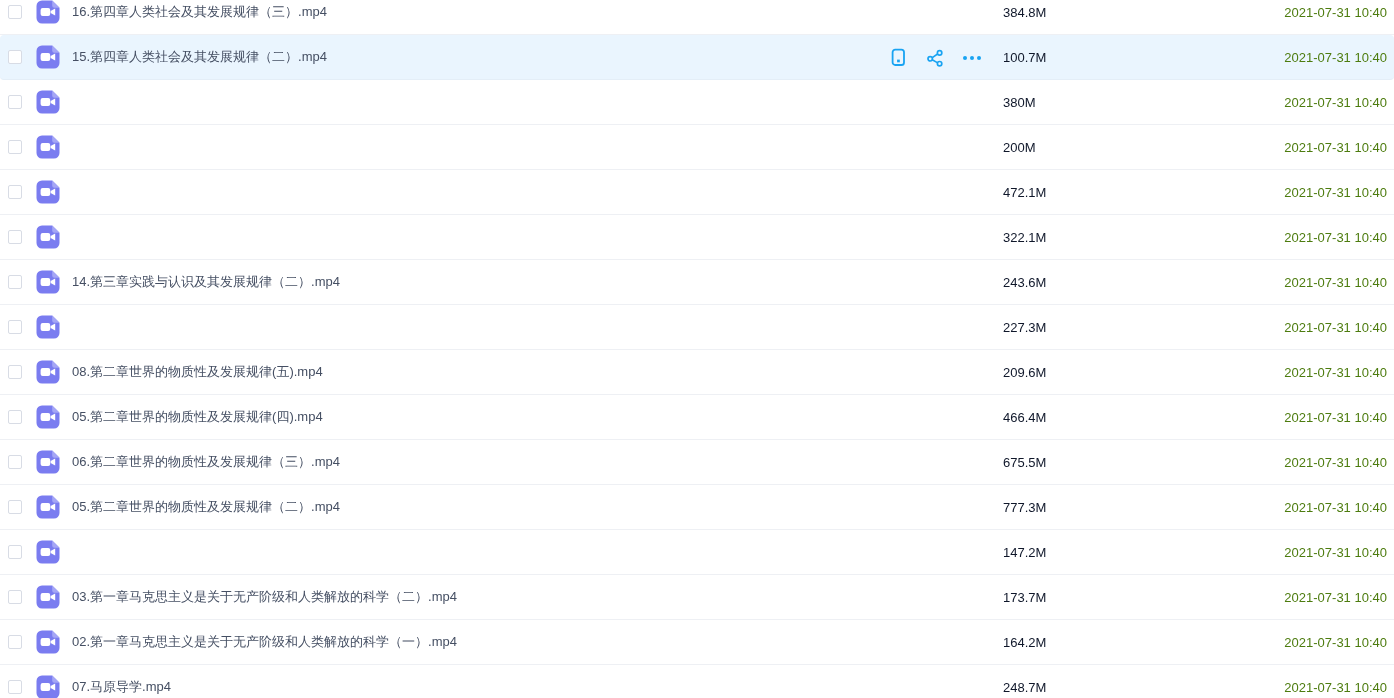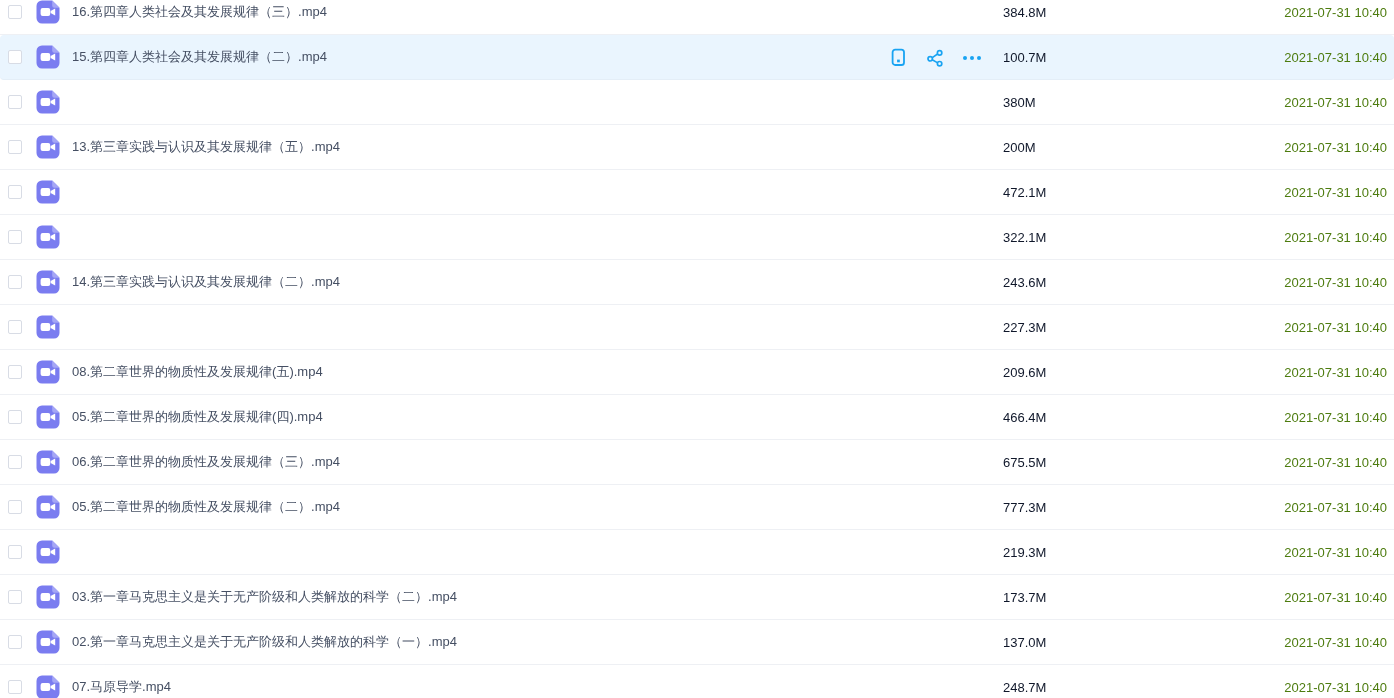--- a/index.html
+++ b/index.html
@@ -154,21 +154,20 @@
   <div class="file-row">
     <div class="checkbox"></div>
 
     <svg class="file-icon" viewBox="0 0 26 26">
       <path d="M7 1.5 H17.2 L24.5 8.8 V19 a5.5 5.5 0 0 1 -5.5 5.5 H7 A5.5 5.5 0 0 1 1.5 19 V7 A5.5 5.5 0 0 1 7 1.5 Z" fill="#7a7cf0"></path>
       <path d="M17.2 1.5 L24.5 8.8 H19.2 a2 2 0 0 1 -2 -2 Z" fill="#a5a6f6"></path>
       <rect x="5.6" y="9" width="9.6" height="8" rx="2" fill="#ffffff"></rect>
       <polygon points="15.6,11.9 20.2,9.4 20.2,16.6 15.6,14.1" fill="#ffffff"></polygon>
     </svg>
 
-    <span class="file-name">13.第三章实践与认识及其发展规律（五）.mp4</span>
 
     <span class="file-size">200M</span>
     <span class="file-date">2021-07-31 10:40</span>
   </div>
 
   <div class="file-row">
     <div class="checkbox"></div>
 
     <svg class="file-icon" viewBox="0 0 26 26">
       <path d="M7 1.5 H17.2 L24.5 8.8 V19 a5.5 5.5 0 0 1 -5.5 5.5 H7 A5.5 5.5 0 0 1 1.5 19 V7 A5.5 5.5 0 0 1 7 1.5 Z" fill="#7a7cf0"></path>
@@ -296,21 +295,21 @@
     <div class="checkbox"></div>
 
     <svg class="file-icon" viewBox="0 0 26 26">
       <path d="M7 1.5 H17.2 L24.5 8.8 V19 a5.5 5.5 0 0 1 -5.5 5.5 H7 A5.5 5.5 0 0 1 1.5 19 V7 A5.5 5.5 0 0 1 7 1.5 Z" fill="#7a7cf0"></path>
       <path d="M17.2 1.5 L24.5 8.8 H19.2 a2 2 0 0 1 -2 -2 Z" fill="#a5a6f6"></path>
       <rect x="5.6" y="9" width="9.6" height="8" rx="2" fill="#ffffff"></rect>
       <polygon points="15.6,11.9 20.2,9.4 20.2,16.6 15.6,14.1" fill="#ffffff"></polygon>
     </svg>
 
 
-    <span class="file-size">219.3M</span>
+    <span class="file-size">147.2M</span>
     <span class="file-date">2021-07-31 10:40</span>
   </div>
 
   <div class="file-row">
     <div class="checkbox"></div>
 
     <svg class="file-icon" viewBox="0 0 26 26">
       <path d="M7 1.5 H17.2 L24.5 8.8 V19 a5.5 5.5 0 0 1 -5.5 5.5 H7 A5.5 5.5 0 0 1 1.5 19 V7 A5.5 5.5 0 0 1 7 1.5 Z" fill="#7a7cf0"></path>
       <path d="M17.2 1.5 L24.5 8.8 H19.2 a2 2 0 0 1 -2 -2 Z" fill="#a5a6f6"></path>
       <rect x="5.6" y="9" width="9.6" height="8" rx="2" fill="#ffffff"></rect>
@@ -328,21 +327,21 @@
 
     <svg class="file-icon" viewBox="0 0 26 26">
       <path d="M7 1.5 H17.2 L24.5 8.8 V19 a5.5 5.5 0 0 1 -5.5 5.5 H7 A5.5 5.5 0 0 1 1.5 19 V7 A5.5 5.5 0 0 1 7 1.5 Z" fill="#7a7cf0"></path>
       <path d="M17.2 1.5 L24.5 8.8 H19.2 a2 2 0 0 1 -2 -2 Z" fill="#a5a6f6"></path>
       <rect x="5.6" y="9" width="9.6" height="8" rx="2" fill="#ffffff"></rect>
       <polygon points="15.6,11.9 20.2,9.4 20.2,16.6 15.6,14.1" fill="#ffffff"></polygon>
     </svg>
 
     <span class="file-name">02.第一章马克思主义是关于无产阶级和人类解放的科学（一）.mp4</span>
 
-    <span class="file-size">137.0M</span>
+    <span class="file-size">164.2M</span>
     <span class="file-date">2021-07-31 10:40</span>
   </div>
 
   <div class="file-row">
     <div class="checkbox"></div>
 
     <svg class="file-icon" viewBox="0 0 26 26">
       <path d="M7 1.5 H17.2 L24.5 8.8 V19 a5.5 5.5 0 0 1 -5.5 5.5 H7 A5.5 5.5 0 0 1 1.5 19 V7 A5.5 5.5 0 0 1 7 1.5 Z" fill="#7a7cf0"></path>
       <path d="M17.2 1.5 L24.5 8.8 H19.2 a2 2 0 0 1 -2 -2 Z" fill="#a5a6f6"></path>
       <rect x="5.6" y="9" width="9.6" height="8" rx="2" fill="#ffffff"></rect>

